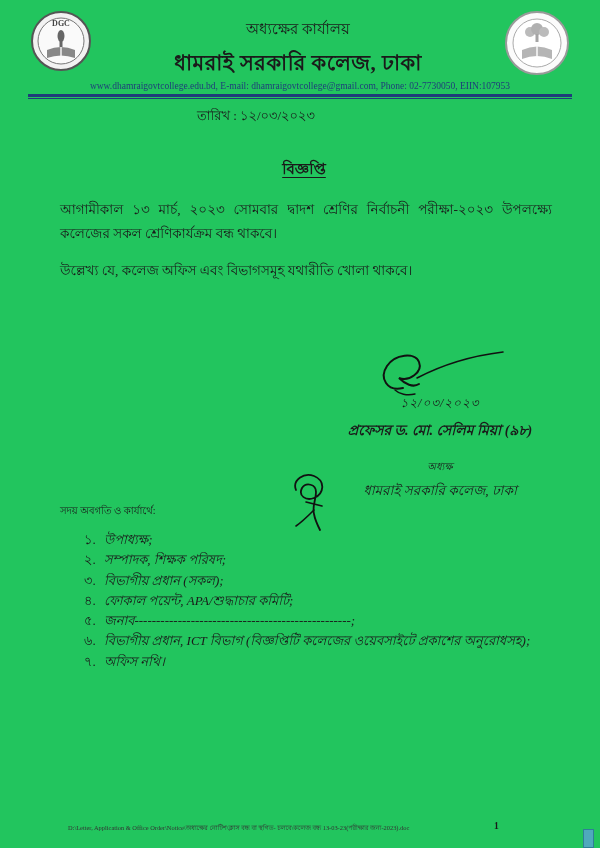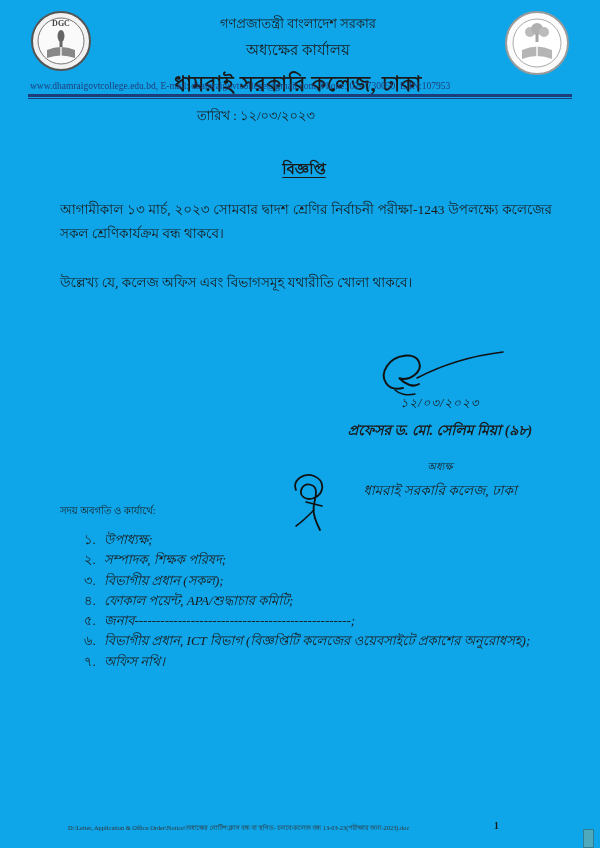--- a/index.html
+++ b/index.html
@@ -1,34 +1,34 @@
 <!DOCTYPE html>
 <html><head>
 <meta charset="utf-8">
 <style>
   * { margin:0; padding:0; box-sizing:border-box; }
   html,body { background:#ffffff; }
   body { font-family:"Liberation Serif","DejaVu Serif",serif; color:#1a1a1a; }
   .page {
-    position:relative; width:600px; height:848px; background:#0ea5e9;
+    position:relative; width:600px; height:848px; background:#22c55e;
     overflow:hidden; margin:0 auto;
   }
   
   .header-row {
     position:absolute; top:10px; left:30px; width:540px;
     display:flex; align-items:flex-start; justify-content:space-between;
   }
   .logo { flex:0 0 auto; }
   .header-center { flex:1 1 auto; text-align:center; padding-top:4px; }
   .govt-line  { font-size:13px; }
   .office-line{ font-size:15px; margin-top:3px; }
   .college-name { font-size:21px; font-weight:bold; margin-top:5px; letter-spacing:0.5px; }
   .contact-line {
     position:absolute; top:81px; left:30px; width:540px;
-    text-align:left; font-size:9.5px; color:#1f3d7a;
+    text-align:center; font-size:9.5px; color:#1f3d7a;
   }
   .double-rule { position:absolute; top:94px; left:28px; width:544px; }
   .double-rule .thick { height:3px; background:#1f3d7a; }
   .double-rule .thin  { height:1px; background:#1f3d7a; margin-top:1px; }
 
   
   .date-line {
     position:absolute; top:106px; left:0; width:512px;
     text-align:center; font-size:13px;
   }
@@ -40,21 +40,21 @@
     text-underline-offset:3px;
   }
 
   
   .para1 {
     position:absolute; top:198px; left:60px; width:492px;
     font-size:13.5px; line-height:24px; text-align:justify;
   }
   .para2 {
     position:absolute; top:260px; left:60px; width:492px;
-    font-size:13.5px; line-height:22px;margin-top:12px;
+    font-size:13.5px; line-height:22px;
   }
 
   
   .urgent-box {
     position:absolute; top:334px; left:78px;
     border:2px solid #111; padding:6px 16px 7px 16px;
     font-size:13px; font-weight:bold;
   }
 
   
@@ -106,21 +106,20 @@
       <circle cx="31" cy="31" r="29" fill="#f2f2f2" stroke="#555" stroke-width="2"></circle>
       <circle cx="31" cy="31" r="23" fill="#fafafa" stroke="#777" stroke-width="1"></circle>
       <text x="31" y="16" text-anchor="middle" font-size="8" font-weight="bold" fill="#444">DGC</text>
       <ellipse cx="31" cy="26" rx="3.5" ry="6" fill="#666"></ellipse>
       <rect x="29.5" y="30" width="3" height="7" fill="#666"></rect>
       <path d="M17 40 Q31 34 45 40 L45 48 Q31 43 17 48 Z" fill="#888"></path>
       <line x1="31" y1="37" x2="31" y2="46" stroke="#f2f2f2" stroke-width="1.5"></line>
     </svg>
 
     <div class="header-center">
-      <div class="govt-line">গণপ্রজাতন্ত্রী বাংলাদেশ সরকার</div>
       <div class="office-line">অধ্যক্ষের কার্যালয়</div>
       <div class="college-name">ধামরাই সরকারি কলেজ, ঢাকা</div>
     </div>
 
     <svg class="logo" width="66" height="66" viewBox="0 0 66 66">
       <circle cx="33" cy="33" r="31" fill="#fbfbfb" stroke="#9a9a9a" stroke-width="2"></circle>
       <circle cx="33" cy="33" r="24" fill="#ffffff" stroke="#aaaaaa" stroke-width="1"></circle>
       <circle cx="26" cy="22" r="5" fill="#bbbbbb"></circle>
       <circle cx="33" cy="19" r="6" fill="#b0b0b0"></circle>
       <circle cx="40" cy="22" r="5" fill="#bbbbbb"></circle>
@@ -136,21 +135,21 @@
     <div class="thick"></div>
     <div class="thin"></div>
   </div>
 
   <div class="date-line">তারিখ : ১২/০৩/২০২৩</div>
 
   <div class="notice-title">
     <span>বিজ্ঞপ্তি</span>
   </div>
 
-  <p class="para1">আগামীকাল ১৩ মার্চ, ২০২৩ সোমবার দ্বাদশ শ্রেণির নির্বাচনী পরীক্ষা-1243 উপলক্ষ্যে কলেজের সকল শ্রেণিকার্যক্রম বন্ধ থাকবে।</p>
+  <p class="para1">আগামীকাল ১৩ মার্চ, ২০২৩ সোমবার দ্বাদশ শ্রেণির নির্বাচনী পরীক্ষা-২০২৩ উপলক্ষ্যে কলেজের সকল শ্রেণিকার্যক্রম বন্ধ থাকবে।</p>
   <p class="para2">উল্লেখ্য যে, কলেজ অফিস এবং বিভাগসমূহ যথারীতি খোলা থাকবে।</p>
 
 
   <div class="sig-block">
     <svg class="sig-scribble" width="150" height="52" viewBox="0 0 150 52">
       <path d="M38 40 C22 44 14 30 22 18 C30 6 50 4 54 14 C58 24 44 34 34 30
                C40 36 48 40 54 36" fill="none" stroke="#111" stroke-width="2" stroke-linecap="round"></path>
       <path d="M52 30 C75 18 105 8 138 4" fill="none" stroke="#111" stroke-width="1.6" stroke-linecap="round"></path>
       <path d="M30 42 C34 46 42 48 50 46" fill="none" stroke="#111" stroke-width="1.4" stroke-linecap="round"></path>
     </svg>

